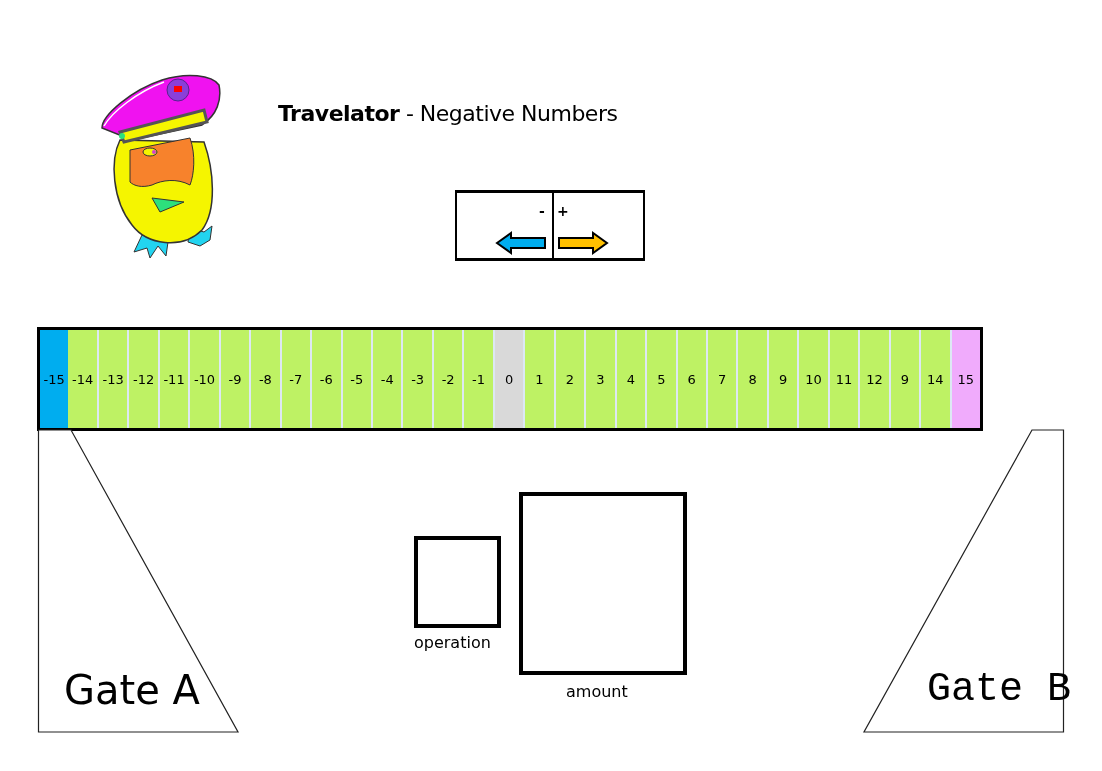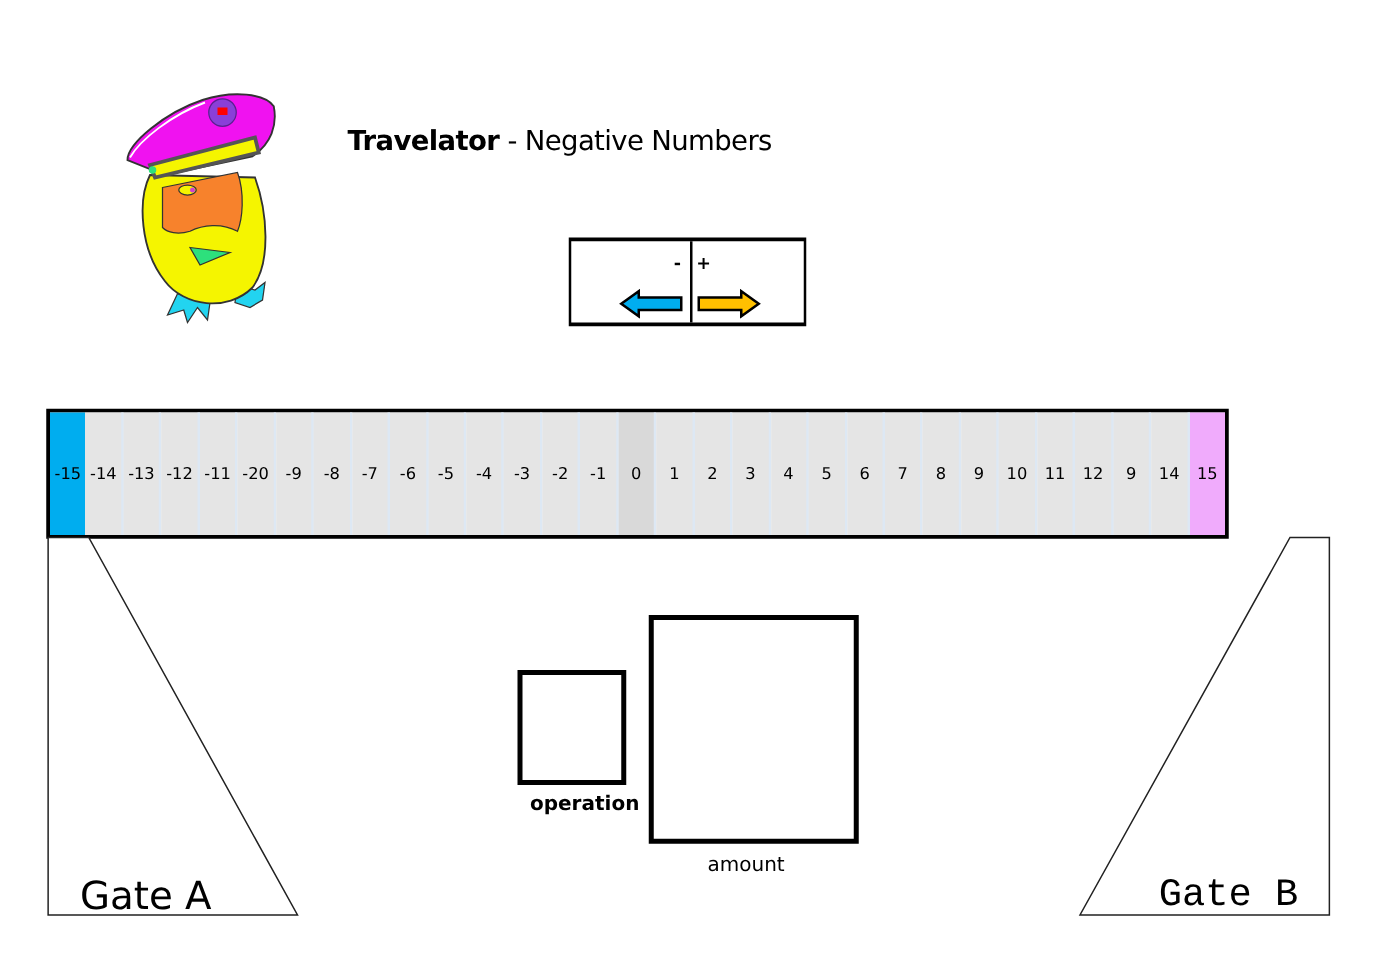--- a/index.html
+++ b/index.html
@@ -8,34 +8,34 @@
   #mascot { left:92px; top:60px; width:130px; height:205px; }
   #title { left:278px; top:101px; font-size:22px; white-space:nowrap; letter-spacing:-0.5px; }
   #title .bold { font-weight:bold; }
   #legend { left:455px; top:190px; width:190px; height:71px; border:2px solid #000; border-top-width:3px; border-bottom-width:3px; box-sizing:border-box; }
   #legend .divider { position:absolute; left:95px; top:0; bottom:0; width:2px; background:#000; }
   #legend .sign { position:absolute; top:10px; font-size:14px; font-weight:bold; }
   #legend .minus { left:82px; }
   #legend .plus { left:100px; }
   #legend svg { position:absolute; top:38px; }
   #track { left:37px; top:327px; width:946px; height:104px; border:3px solid #000; box-sizing:border-box; display:flex; }
-  .cell { flex:1 1 0; height:100%; display:flex; align-items:center; justify-content:center; font-size:13px; border-right:2px solid #dde8f4; box-sizing:border-box; background:#e5e5e5; }
+  .cell { flex:1 1 0; height:100%; display:flex; align-items:center; justify-content:center; font-size:13px; border-right:2px solid #dde8f4; box-sizing:border-box; background:#bef264; }
   .cell:last-child { border-right:none; }
   .cell.neg-end { background:#00adef; border-right:none; }
   .cell.zero { background:#d9d9d9; }
   .cell.pos-end { background:#f0abfc; }
   #gates { left:0; top:0; width:1102px; height:771px; }
-  .gate-label { font-size:31px;margin-top:32px; }
+  .gate-label { font-size:40px; }
   #gateA-label { left:64px; top:667px; }
   #gateB-label { left:927px; top:667px;font-family:Liberation Mono, monospace; }
   .slot { border:4px solid #000; box-sizing:border-box; background:#fff; }
   #op-box { left:414px; top:536px; width:87px; height:92px; }
   #amt-box { left:519px; top:492px; width:168px; height:183px; }
   .slot-label { font-size:16px; }
-  #op-label { left:424px; top:633px;font-weight:bold; }
+  #op-label { left:414px; top:633px; }
   #amt-label { left:566px; top:682px;text-align:center; }
 </style>
 </head>
 <body>
 
 <svg id="mascot" class="abs" viewBox="0 0 130 205">
 
   <path d="M50 175 L42 192 L55 188 L58 198 L66 186 L74 196 L76 182 Z" fill="#22d4f0" stroke="#333" stroke-width="1"></path>
   <path d="M98 168 L112 172 L120 166 L118 180 L108 186 L96 182 Z" fill="#22d4f0" stroke="#333" stroke-width="1"></path>
 
@@ -73,21 +73,21 @@
     <path d="M50 12 L36 2 L36 7 L2 7 L2 17 L36 17 L36 22 Z" fill="#ffc000" stroke="#000" stroke-width="2"></path>
   </svg>
 </div>
 
 <div id="track" class="abs">
   <div class="cell neg-end">-15</div>
   <div class="cell">-14</div>
   <div class="cell">-13</div>
   <div class="cell">-12</div>
   <div class="cell">-11</div>
-  <div class="cell">-20</div>
+  <div class="cell">-10</div>
   <div class="cell">-9</div>
   <div class="cell">-8</div>
   <div class="cell">-7</div>
   <div class="cell">-6</div>
   <div class="cell">-5</div>
   <div class="cell">-4</div>
   <div class="cell">-3</div>
   <div class="cell">-2</div>
   <div class="cell">-1</div>
   <div class="cell zero">0</div>

